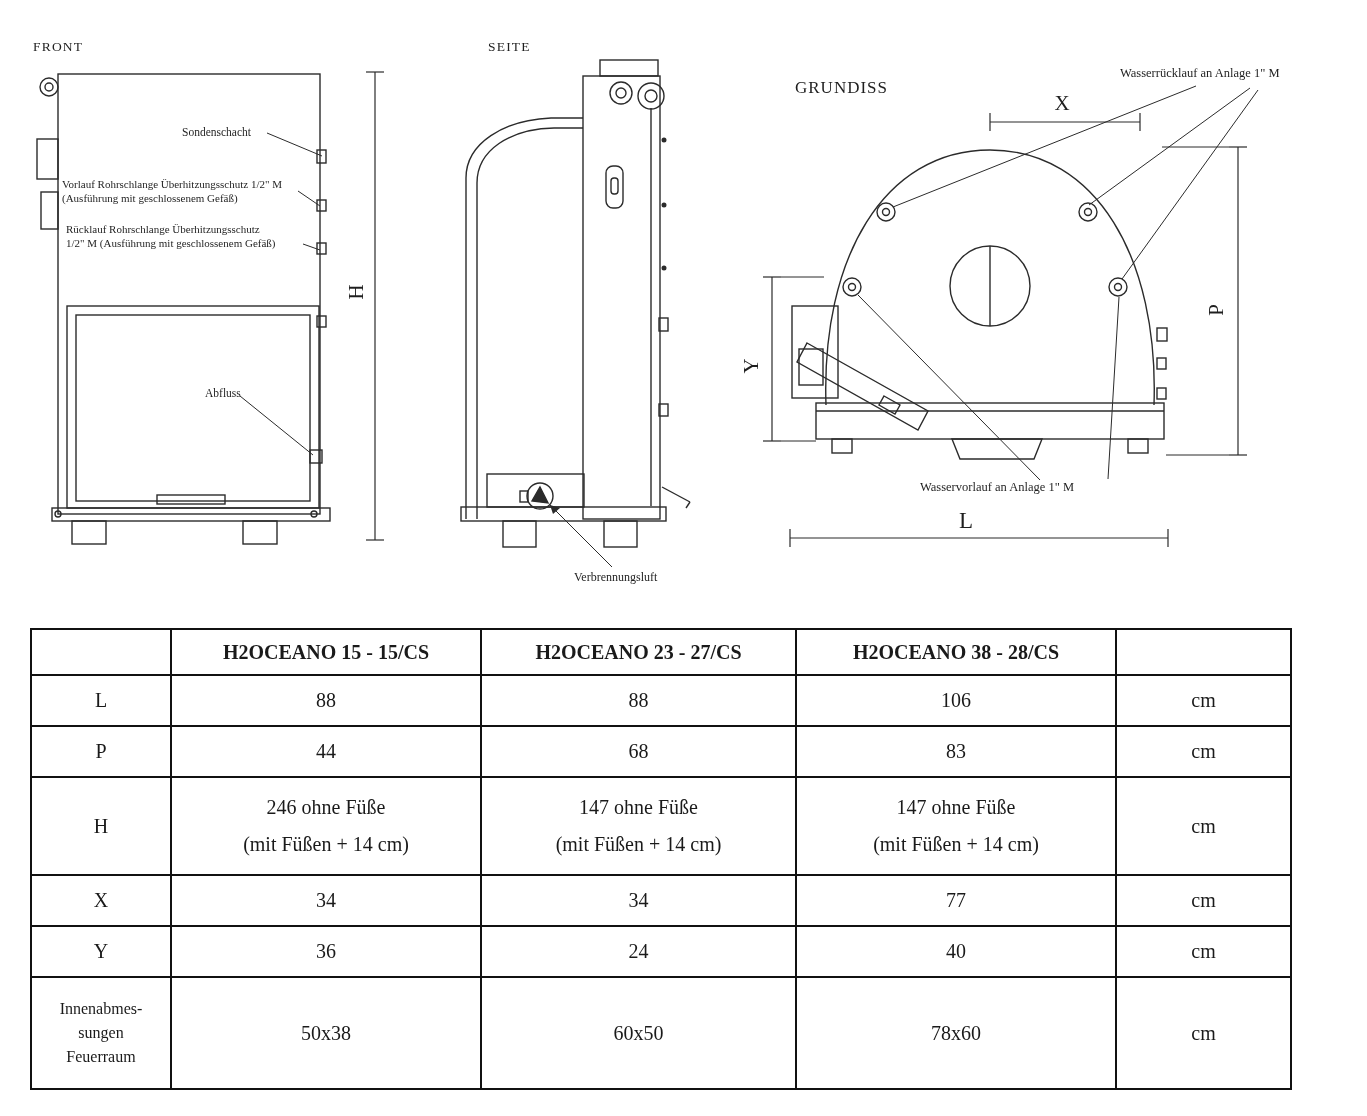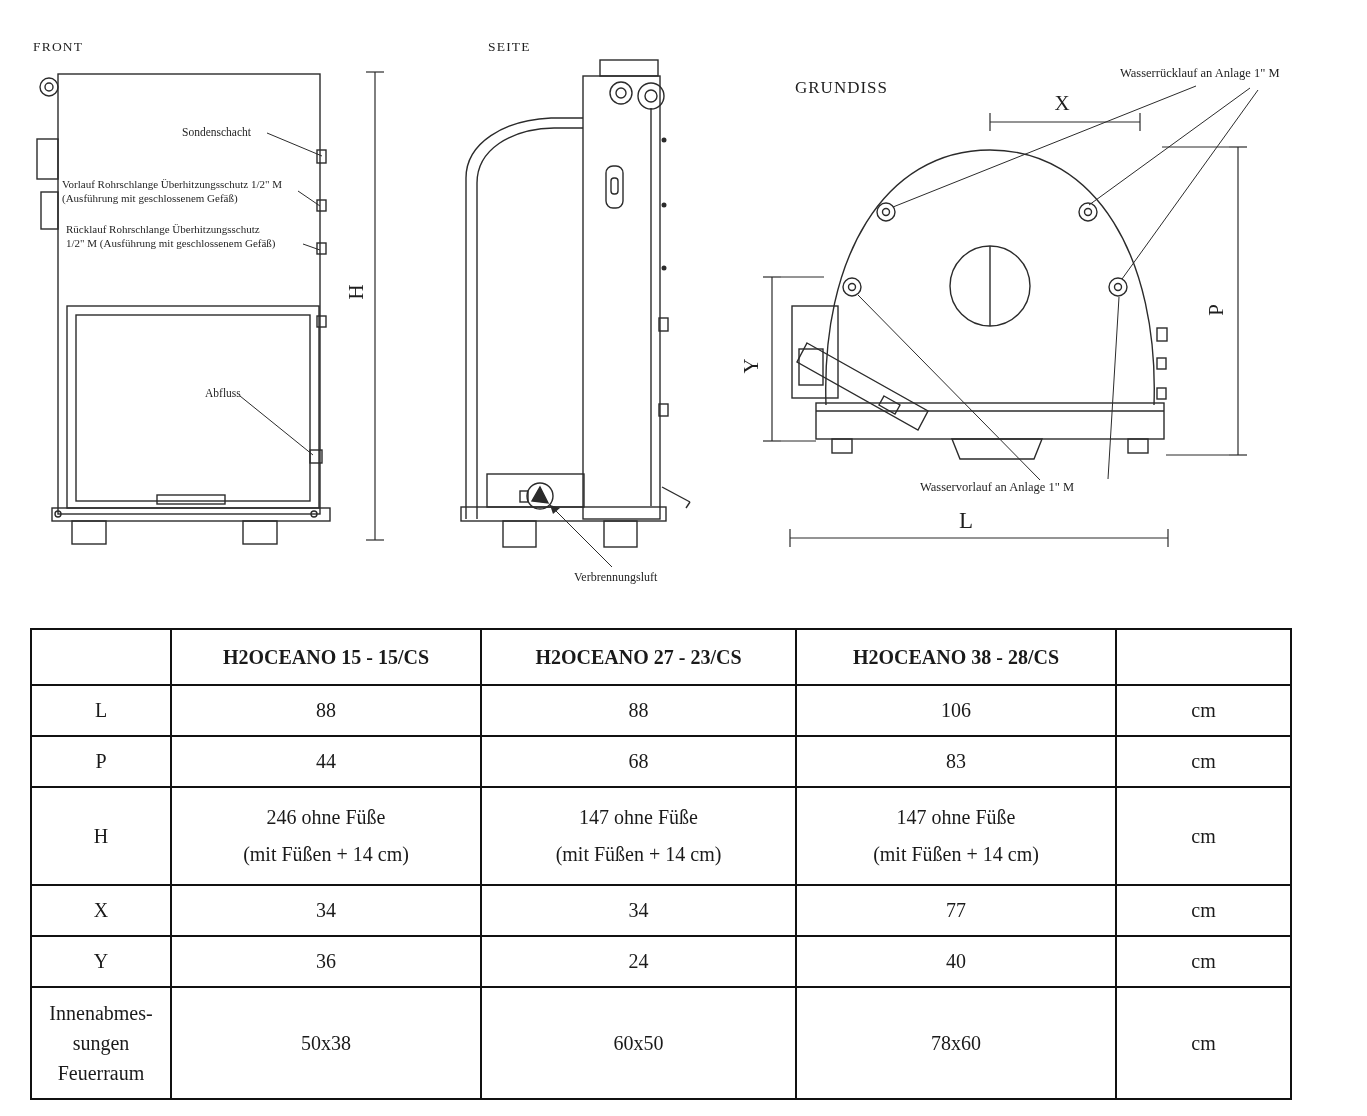--- a/index.html
+++ b/index.html
@@ -12,26 +12,26 @@
   table.dims{
     position:absolute;left:30px;top:628px;width:1260px;
     border-collapse:collapse;table-layout:fixed;
   }
   table.dims th,table.dims td{
     border:2px solid #111;text-align:center;vertical-align:middle;
     font-size:20px;font-weight:normal;padding:2px 4px;
   }
   table.dims th.colhead{font-weight:bold;font-size:20px;}
   td.rowlabel{text-align:left;padding-left:9px;font-size:22px;}
-  td.rowlabel.small{font-size:20px;line-height:1.5;}
+  td.rowlabel.small{font-size:16px;line-height:1.5;}
   .pre{white-space:pre-line;}
   .tall{line-height:1.85;}
   col.c0{width:140px;} col.c1{width:310px;} col.c2{width:315px;}
   col.c3{width:320px;} col.c4{width:175px;}
-  tr.r-head{height:56px;} tr.r-std{height:51px;} tr.r-h{height:98px;} tr.r-inner{height:112px;}
+  tr.r-head{height:46px;} tr.r-std{height:51px;} tr.r-h{height:98px;} tr.r-inner{height:112px;}
 </style>
 </head>
 <body>
 
 
 
 <svg width="1367" height="620" viewBox="0 0 1367 620" fill="none" stroke="#2b2b2b" stroke-width="1.4">
 
   <g>
     <text class="ls" x="33" y="51" font-size="13.5" stroke="none" fill="#222">FRONT</text>
@@ -198,21 +198,21 @@
     <col class="c0">
       <col class="c1">
       <col class="c2">
       <col class="c3">
       <col class="c4">
   </colgroup>
   <tbody>
       <tr class="r-head">
     <th class="colhead"></th>
     <th class="colhead">H2OCEANO 15 - 15/CS</th>
-    <th class="colhead">H2OCEANO 27 - 23/CS</th>
+    <th class="colhead">H2OCEANO 23 - 27/CS</th>
     <th class="colhead">H2OCEANO 38 - 28/CS</th>
     <th class="colhead"></th>
   </tr>
   <tr class="r-std">
     <td class="rowlabel">L</td>
     <td>88</td>
     <td>88</td>
     <td>106</td>
     <td>cm</td>
   </tr>

